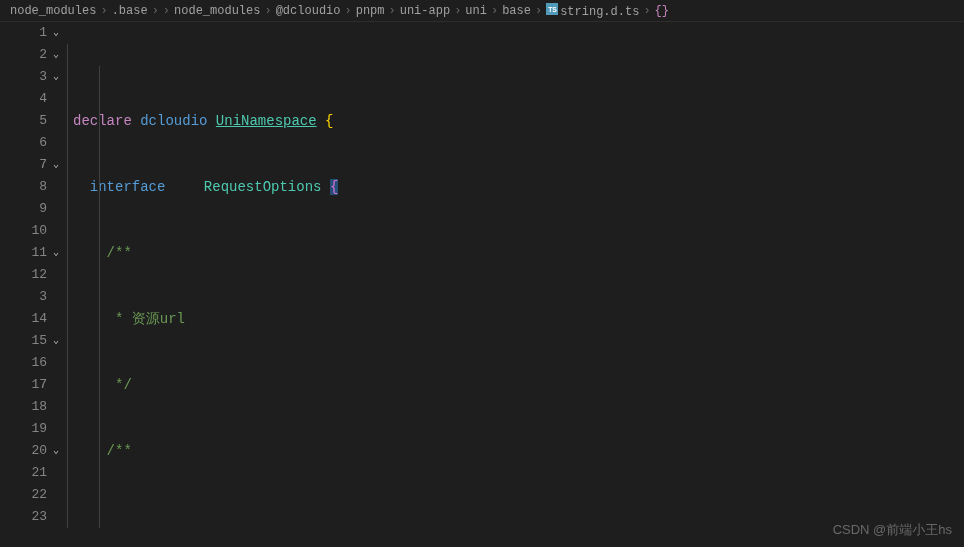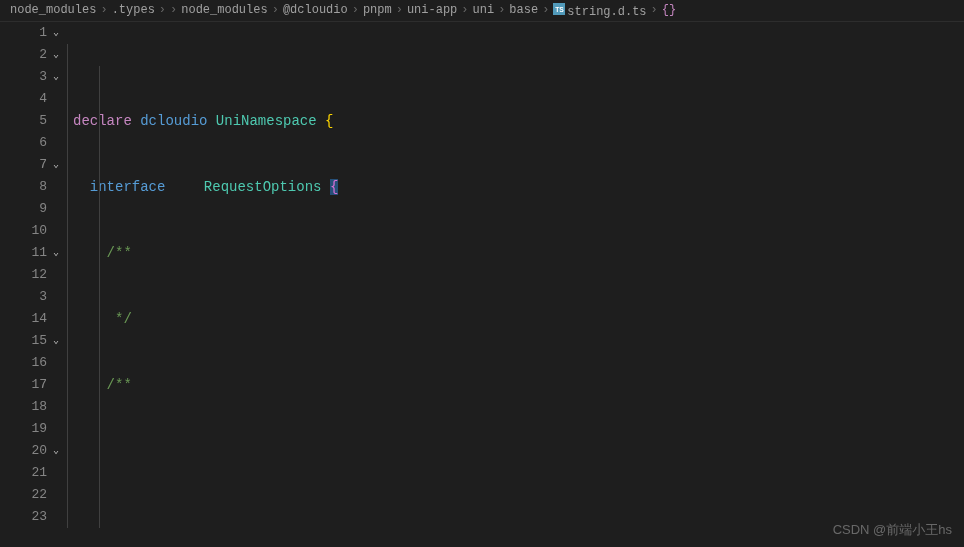--- a/index.html
+++ b/index.html
@@ -12,21 +12,21 @@
   height: 547px;
   overflow: hidden;
   position: relative;
 }
 .breadcrumb {
   background: #1e1e1e;
   padding: 3px 10px;
   font-size: 12px;
   color: #a0a0a0;
   display: flex;
-  align-items: flex-start;
+  align-items: center;
   gap: 4px;
   border-bottom: 1px solid #2d2d2d;
   height: 22px;
 }
 .breadcrumb .sep { color: #666; }
 .breadcrumb .crumb { cursor: pointer; }
 .breadcrumb .ts-icon {
   display: inline-flex;
   align-items: center;
   margin-right: 2px;
@@ -74,21 +74,21 @@
 .code .line { height: 22px; }
 .indent-guide {
   position: absolute;
   width: 1px;
   background: #404040;
   top: 0;
   bottom: 0;
 }
 .kw { color: #c586c0; }
 .kw2 { color: #569cd6; }
-.type { color: #4ec9b0; }
+.type { color: #4ec9b0; text-decoration: underline; }
 .iface { color: #4ec9b0; margin-left: 30px; }
 .prop { color: #9cdcfe; }
 .punct { color: #d4d4d4; }
 .comment { color: #6a9955; }
 .brace { color: #ffd700; }
 .brace2 { color: #da70d6; }
 .cursor-box { background: #264f78; }
 .watermark {
   position: absolute;
   right: 12px;
@@ -99,21 +99,21 @@
   opacity: 0.7;
   margin-top: 44px;
 }
 </style>
 </head>
 <body>
 
 <div class="breadcrumb">
   <span class="crumb">node_modules</span>
     <span class="sep">›</span>
-  <span class="crumb">.types</span>
+  <span class="crumb">.base</span>
     <span class="sep">›</span>
     <span class="sep">›</span>
   <span class="crumb">node_modules</span>
     <span class="sep">›</span>
   <span class="crumb">@dcloudio</span>
     <span class="sep">›</span>
   <span class="crumb">pnpm</span>
     <span class="sep">›</span>
   <span class="crumb">uni-app</span>
     <span class="sep">›</span>
@@ -156,20 +156,21 @@
     <div class="line">21</div>
     <div class="line">22</div>
     <div class="line">23</div>
   </div>
   <div class="code">
     <div class="indent-guide" style="left:12px;top:22px;height:484px"></div>
     <div class="indent-guide" style="left:44px;top:44px;height:462px"></div>
     <div class="line"><span class="kw">declare</span> <span class="kw2">dcloudio</span> <span class="type">UniNamespace</span> <span class="brace">{</span></div>
     <div class="line">  <span class="kw2">interface</span> <span class="iface">RequestOptions</span> <span class="brace2 cursor-box">{</span></div>
     <div class="line">    <span class="comment">/**</span></div>
+    <div class="line">    <span class="comment"> * 资源url</span></div>
     <div class="line">    <span class="comment"> */</span></div>
     <div class="line">    <span class="comment">/**</span></div>
     
     
     
     
     
     
     
     

